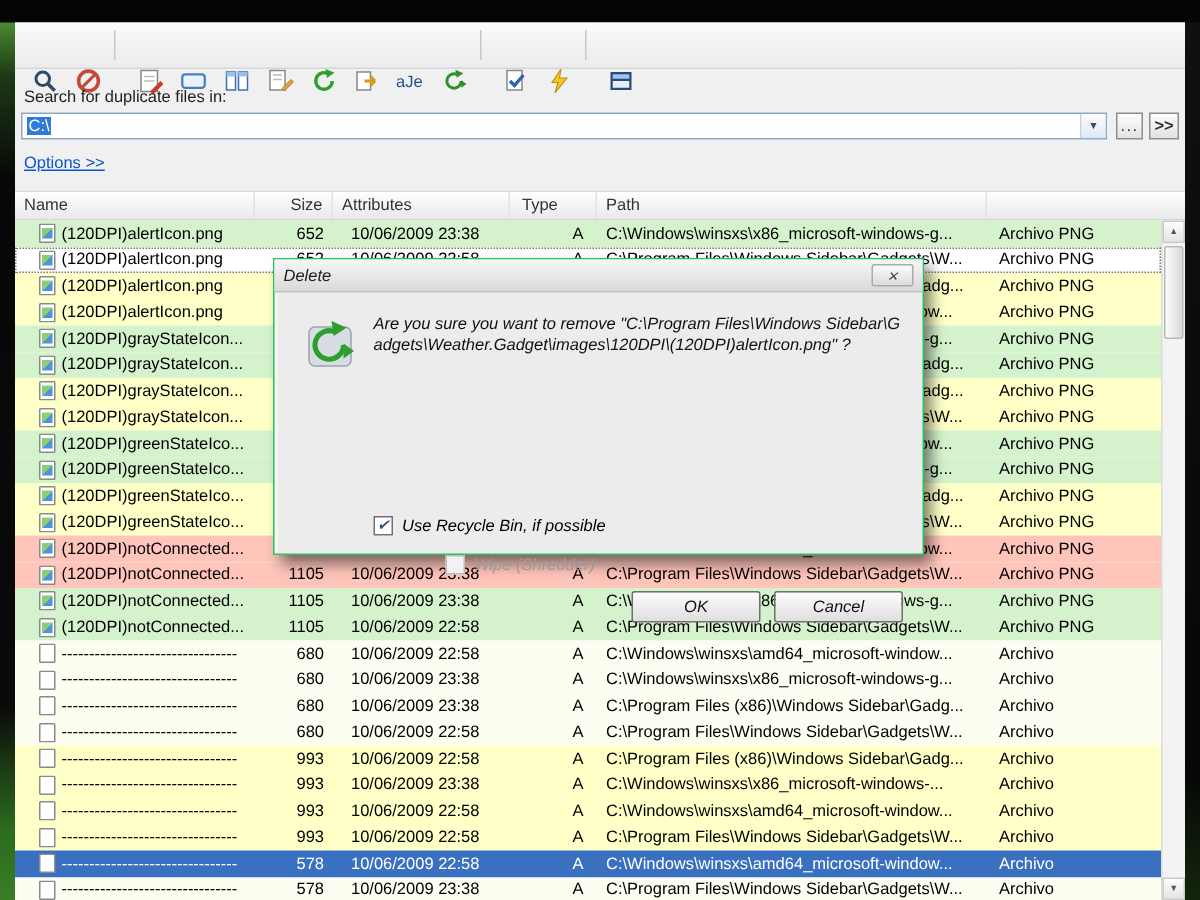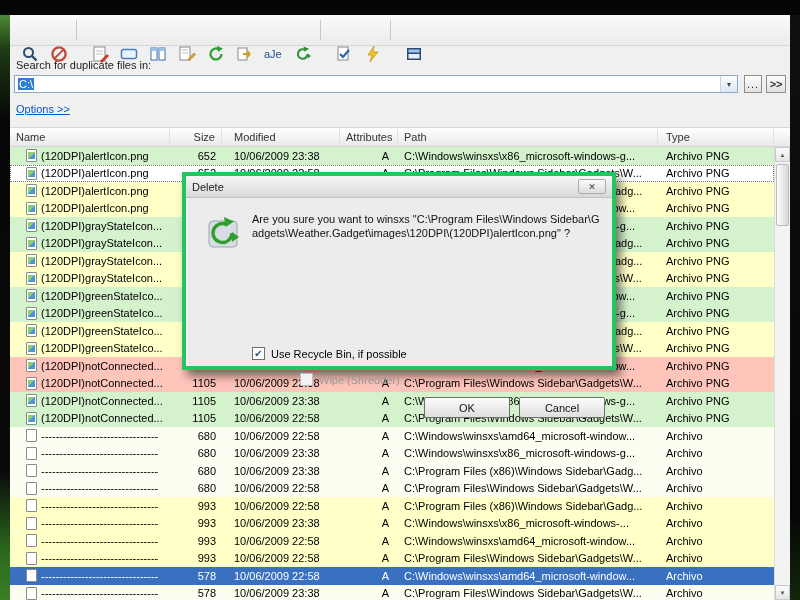--- a/index.html
+++ b/index.html
@@ -74,21 +74,21 @@
   
   .vscroll { position:absolute; right:0; top:19px; bottom:0; width:16px; background:#f3f3f3; border-left:1px solid #dcdcdc; }
   .sbtn { position:absolute; left:0; width:15px; height:15px; background:linear-gradient(#fcfcfc,#e4e4e4);
     border:1px solid #c9c9c9; display:flex; align-items:center; justify-content:center; font-size:6px; color:#555; }
   .sbtn.up { top:0; } .sbtn.down { bottom:0; }
   .sthumb { position:absolute; left:1px; top:17px; width:13px; height:62px; background:linear-gradient(90deg,#fdfdfd,#d8d8d8);
     border:1px solid #b9b9b9; border-radius:2px; }
 
   
   .dialog { position:absolute; left:182px; top:172px; width:434px; height:198px; background:#ececec;
-    border:4px solid #22c55e; box-shadow:2px 2px 0 rgba(255,255,255,.6) inset, 5px 6px 9px rgba(0,0,0,.5); }
+    border:1px solid #22c55e; box-shadow:2px 2px 0 rgba(255,255,255,.6) inset, 5px 6px 9px rgba(0,0,0,.5);font-style:italic; }
   .dlg-title { position:absolute; left:0; top:0; right:0; height:22px; background:linear-gradient(#f7f7f7,#d9d9d9);
     border-bottom:1px solid #c2c2c2; display:flex; align-items:center; padding:0 6px; color:#222; }
   .dlg-close { margin-left:auto; width:28px; height:15px; border:1px solid #ababab; border-radius:2px;
     background:linear-gradient(#fbfbfb,#dcdcdc); display:flex; align-items:center; justify-content:center; font-size:9px; color:#444; }
   .dlg-icon { position:absolute; left:18px; top:38px; width:38px; height:38px; }
   .dlg-message { position:absolute; left:66px; top:36px; width:352px; line-height:1.3; word-break:break-all; color:#111; }
   .chk-row { position:absolute; left:66px; display:flex; align-items:center; gap:6px; }
   .chk-row.r1 { top:171px; } .chk-row.r2 { top:197px;margin-left:48px; }
   .checkbox { width:13px; height:13px; background:#fff; border:1px solid #707070; display:flex; align-items:center; justify-content:center; }
   .checkbox .check { font-size:10px; color:#33527d; line-height:1; visibility:hidden; }
@@ -220,24 +220,23 @@
       </div>
       <span class="side-btn browse-btn">...</span>
       <span class="side-btn expand-btn">&gt;&gt;</span>
     </div>
     <div class="options-link">Options  &gt;&gt;</div>
 
     <div class="list">
       <div class="list-header">
         <span class="hcell">Name</span>
         <span class="hcell h-size">Size</span>
-        <span class="hcell h-mod">Modified</span>
         <span class="hcell">Attributes</span>
+        <span class="hcell h-type">Type</span>
         <span class="hcell">Path</span>
-        <span class="hcell h-type">Type</span>
       </div>
       <div class="list-body">
           <div class="row c-green">
     <span class="cell c-name">
               <span class="ficon image"></span>
               <span class="nm">(120DPI)alertIcon.png</span>
             </span>
     <span class="cell c-size">652</span>
     <span class="cell c-mod">10/06/2009 23:38</span>
     <span class="cell c-attr">A</span>
@@ -534,21 +533,21 @@
       <span class="dlg-close">✕</span>
     </div>
     <div class="dlg-icon">
       <svg width="38" height="38">
         <rect x="5" y="7" width="28" height="26" rx="4" fill="#d7dde2" stroke="#9aa4ad"></rect>
         <path d="M28 19 a9.5 9.5 0 1 1 -5.2 -8.5" fill="none" stroke="#2f9e2f" stroke-width="3.4"></path>
         <polygon points="20,3 30,7.5 21.5,13" fill="#2f9e2f"></polygon>
         <polygon points="28,28 28,18 35,23" fill="#2f9e2f"></polygon>
       </svg>
     </div>
-    <div class="dlg-message">Are you sure you want to winsxs "C:\Program Files\Windows Sidebar\Gadgets\Weather.Gadget\images\120DPI\(120DPI)alertIcon.png" ?</div>
+    <div class="dlg-message">Are you sure you want to remove "C:\Program Files\Windows Sidebar\Gadgets\Weather.Gadget\images\120DPI\(120DPI)alertIcon.png" ?</div>
     <div class="chk-row r1">
       <span class="checkbox checked">
           <span class="check">✔</span>
         </span>
       <span class="chk-label">Use Recycle Bin, if possible</span>
     </div>
     <div class="chk-row r2 disabled">
       <span class="checkbox">
           <span class="check">✔</span>
         </span>

